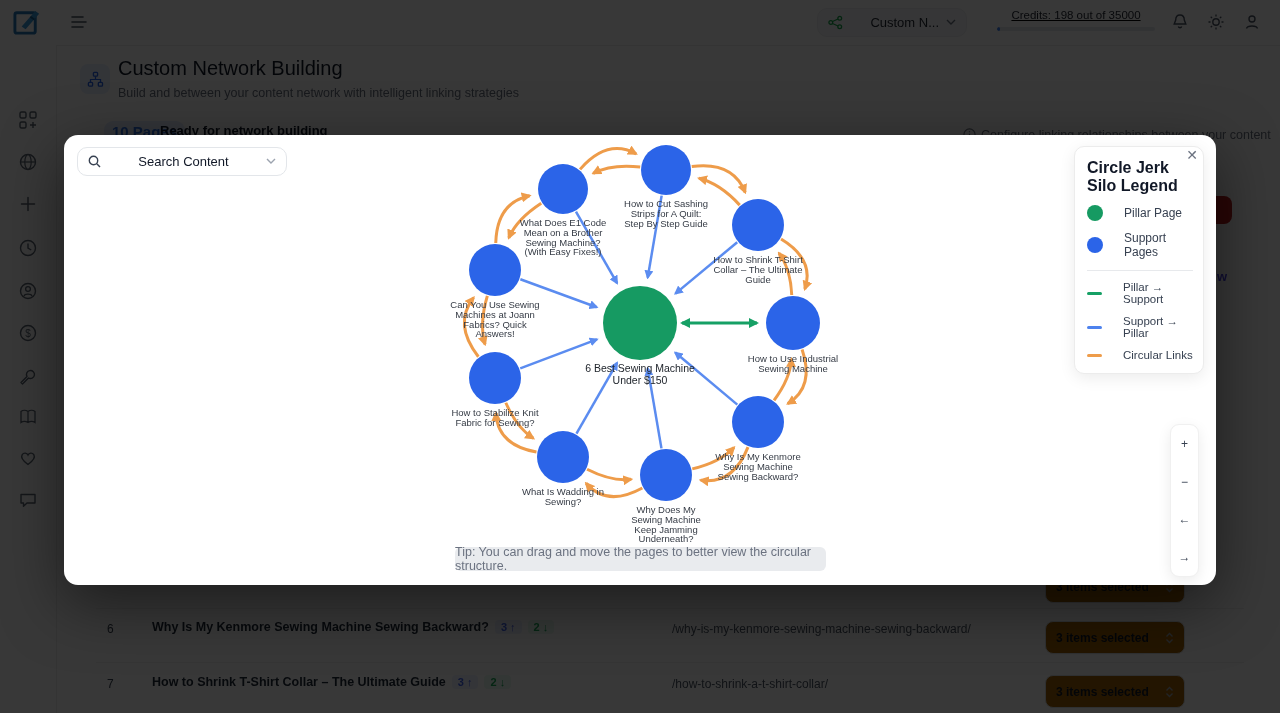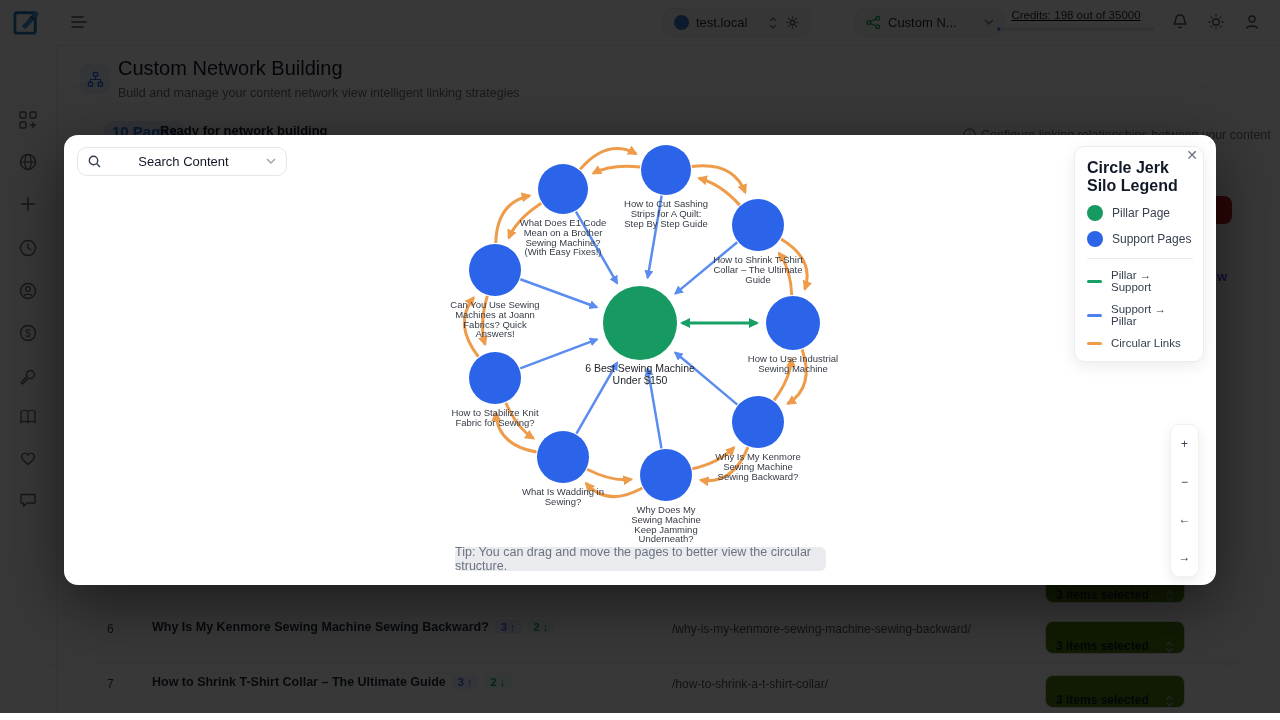--- a/index.html
+++ b/index.html
@@ -8,21 +8,21 @@
 
   
   .topbar{position:absolute;left:0;top:0;width:1280px;height:45px;background:#fff;
           border-bottom:1px solid #ececec;z-index:1;}
   .logo{position:absolute;left:12px;top:7px;width:31px;height:31px;}
   .hamburger{position:absolute;left:70px;top:14px;width:18px;height:16px;cursor:pointer;}
   .chip{position:absolute;top:8px;height:29px;background:#f6f7f9;border:1px solid #ebedef;
         border-radius:10px;display:flex;align-items:center;gap:7px;padding:0 10px;
         font-size:13px;color:#1f2430;box-sizing:border-box;}
   .chip.site{left:663px;width:148px;}
-  .chip.net{left:855px;width:150px;}
+  .chip.net{left:817px;width:150px;text-align:right;}
   .favicon{width:15px;height:15px;border-radius:50%;background:#3d74c9;display:inline-block;}
   .chip .grow{flex:1;}
   .credits{position:absolute;left:997px;top:9px;width:158px;text-decoration:underline;}
   .credits .lbl{font-size:11.5px;color:#1f2430;text-align:center;display:block;white-space:nowrap;}
   .credits .bar{margin-top:6px;height:4px;border-radius:2px;background:#e4e8ee;overflow:hidden;}
   .credits .fill{height:100%;width:3px;background:#3b82f6;border-radius:2px;}
   .tb-icon{position:absolute;top:13px;width:18px;height:18px;cursor:pointer;}
 
   
   .sidebar{position:absolute;left:0;top:45px;width:56px;height:675px;background:#fff;
@@ -47,40 +47,40 @@
 
   
   .sep{position:absolute;left:96px;width:1148px;height:1px;background:#efefef;z-index:1;}
   .row-num{position:absolute;font-size:12px;color:#374151;z-index:1;}
   .row-title{position:absolute;font-size:12.5px;font-weight:700;color:#1f2937;z-index:1;display:flex;gap:6px;align-items:center;white-space:nowrap;}
   .badge{display:inline-block;font-size:11px;font-weight:700;padding:1px 6px;border-radius:4px;}
   .badge.up{color:#4263eb;background:#edf0fd;}
   .badge.down{color:#18a957;background:#e9f8ef;}
   .row-slug{position:absolute;font-size:12px;color:#4b5563;z-index:1;white-space:nowrap;}
   .sel{position:absolute;width:140px;height:33px;border:1px solid #d7dadf;border-radius:8px;
-       background:#4d7c0f;display:flex;align-items:flex-end;justify-content:space-between;
+       background:#a16207;display:flex;align-items:center;justify-content:space-between;
        padding:0 10px;box-sizing:border-box;font-size:12px;font-weight:600;color:#111827;z-index:1;cursor:pointer;}
 
   
   .overlay{position:absolute;inset:0;background:rgba(0,0,0,0.78);z-index:5;}
   .bottom-strip{position:absolute;left:0;top:713px;width:1280px;height:7px;background:#fff;z-index:6;}
   .modal{position:absolute;left:64px;top:135px;width:1152px;height:450px;background:#fff;
          border-radius:14px;box-shadow:0 18px 60px rgba(0,0,0,.5);z-index:10;}
   #graph{position:absolute;inset:0;width:100%;height:100%;}
   .search-box{position:absolute;left:13px;top:12px;width:210px;height:29px;border:1px solid #e3e6ea;
               border-radius:10px;background:#fff;display:flex;align-items:center;padding:0 10px;
               gap:8px;box-sizing:border-box;cursor:pointer;}
   .search-box .s-label{flex:1;text-align:center;font-size:13px;color:#111827;}
   .close-btn{position:absolute;right:16px;top:12px;width:16px;height:16px;color:#6b7280;
              font-size:14px;line-height:16px;text-align:center;cursor:pointer;z-index:12;}
   .legend{position:absolute;right:12px;top:11px;width:130px;background:#fff;border:1px solid #ececec;
           border-radius:10px;box-shadow:0 4px 16px rgba(0,0,0,.08);padding:12px 10px 12px 12px;
           box-sizing:border-box;z-index:11;}
   .legend .l-title{font-size:16px;font-weight:700;color:#111827;}
-  .l-row{display:flex;align-items:center;gap:9px;margin-top:10px;}
+  .l-row{display:flex;align-items:center;gap:21px;margin-top:10px;}
   .dot{width:16px;height:16px;border-radius:50%;flex:0 0 auto;}
   .dot.green{background:#169a62;} .dot.blue{background:#2b64e8;}
   .dash{width:15px;height:3px;border-radius:2px;flex:0 0 auto;}
   .dash.green{background:#16a065;} .dash.blue{background:#4d82ee;} .dash.orange{background:#ee9c4a;}
   .l-node-lbl{font-size:12px;color:#374151;}
   .l-edge-lbl{font-size:11.5px;color:#374151;}
   .legend hr{border:none;border-top:1px solid #e7e9ec;margin:11px 0 2px;}
   .tip{position:absolute;left:391px;top:412px;width:371px;height:24px;background:#e9ebee;border-radius:6px;
        display:flex;align-items:center;justify-content:center;font-size:12.5px;color:#6b7280;}
   .zoomer{position:absolute;right:17px;top:289px;width:27px;height:151px;background:#fff;
@@ -98,31 +98,20 @@
   <header class="topbar">
     <svg class="logo" viewBox="0 0 32 32">
       <rect x="3" y="6" width="21" height="21" rx="2" fill="none" stroke="#2778b5" stroke-width="3"></rect>
       <path d="M10 20 L24 4 L28 7 L14 23 Z" fill="#3a9ad9"></path>
       <path d="M19 10 L23 13" stroke="#1c5f8f" stroke-width="2"></path>
     </svg>
     <svg class="hamburger" viewBox="0 0 18 16">
       <path d="M2 3h11M2 8h14M2 13h11" stroke="#4b5563" stroke-width="1.6" stroke-linecap="round"></path>
     </svg>
 
-    <div class="chip site">
-      <span class="favicon"></span>
-      <span class="grow">test.local</span>
-      <svg width="10" height="14" viewBox="0 0 10 14">
-        <path d="M2 5l3-3 3 3M2 9l3 3 3-3" fill="none" stroke="#6b7280" stroke-width="1.4"></path>
-      </svg>
-      <svg width="15" height="15" viewBox="0 0 16 16">
-        <circle cx="8" cy="8" r="2.4" fill="none" stroke="#4b5563" stroke-width="1.4"></circle>
-        <path d="M8 1.5v2.2M8 12.3v2.2M1.5 8h2.2M12.3 8h2.2M3.4 3.4l1.6 1.6M11 11l1.6 1.6M12.6 3.4L11 5M5 11l-1.6 1.6" stroke="#4b5563" stroke-width="1.3"></path>
-      </svg>
-    </div>
 
     <div class="chip net">
       <svg width="15" height="15" viewBox="0 0 16 16">
         <circle cx="3" cy="8" r="2" fill="none" stroke="#16a34a" stroke-width="1.4"></circle>
         <circle cx="12.5" cy="3.5" r="2" fill="none" stroke="#16a34a" stroke-width="1.4"></circle>
         <circle cx="12.5" cy="12.5" r="2" fill="none" stroke="#16a34a" stroke-width="1.4"></circle>
         <path d="M4.8 7L10.7 4.3M4.8 9l5.9 2.7" stroke="#16a34a" stroke-width="1.3"></path>
       </svg>
       <span class="grow">Custom N...</span>
       <svg width="10" height="7" viewBox="0 0 10 7">
@@ -195,21 +184,21 @@
 
   <div class="hdr-iconbox">
     <svg width="17" height="17" viewBox="0 0 18 18">
       <rect x="6.8" y="1.5" width="4.4" height="4" rx="1" fill="none" stroke="#2563eb" stroke-width="1.4"></rect>
       <rect x="1.5" y="12" width="4.4" height="4" rx="1" fill="none" stroke="#2563eb" stroke-width="1.4"></rect>
       <rect x="12" y="12" width="4.4" height="4" rx="1" fill="none" stroke="#2563eb" stroke-width="1.4"></rect>
       <path d="M9 5.5V9M9 9H3.7v3M9 9h5.3v3" fill="none" stroke="#2563eb" stroke-width="1.3"></path>
     </svg>
   </div>
   <div class="page-title">Custom Network Building</div>
-  <div class="page-sub">Build and manage your content network view intelligent linking strategies</div>
+  <div class="page-sub">Build and between your content network with intelligent linking strategies</div>
 
   <span class="pages-badge">10 Pages</span>
   <span class="ready-txt">Ready for network building</span>
   <svg class="hint-ic" viewBox="0 0 14 14">
     <circle cx="7" cy="7" r="6" fill="none" stroke="#6b7280" stroke-width="1.2"></circle>
     <path d="M7 6.2v4M7 3.6v1" stroke="#6b7280" stroke-width="1.3"></path>
   </svg>
   <span class="hint-txt">Configure linking relationships between your content</span>
   <button class="red-btn" style="border:none"></button>
   <span class="link-frag">w</span>

